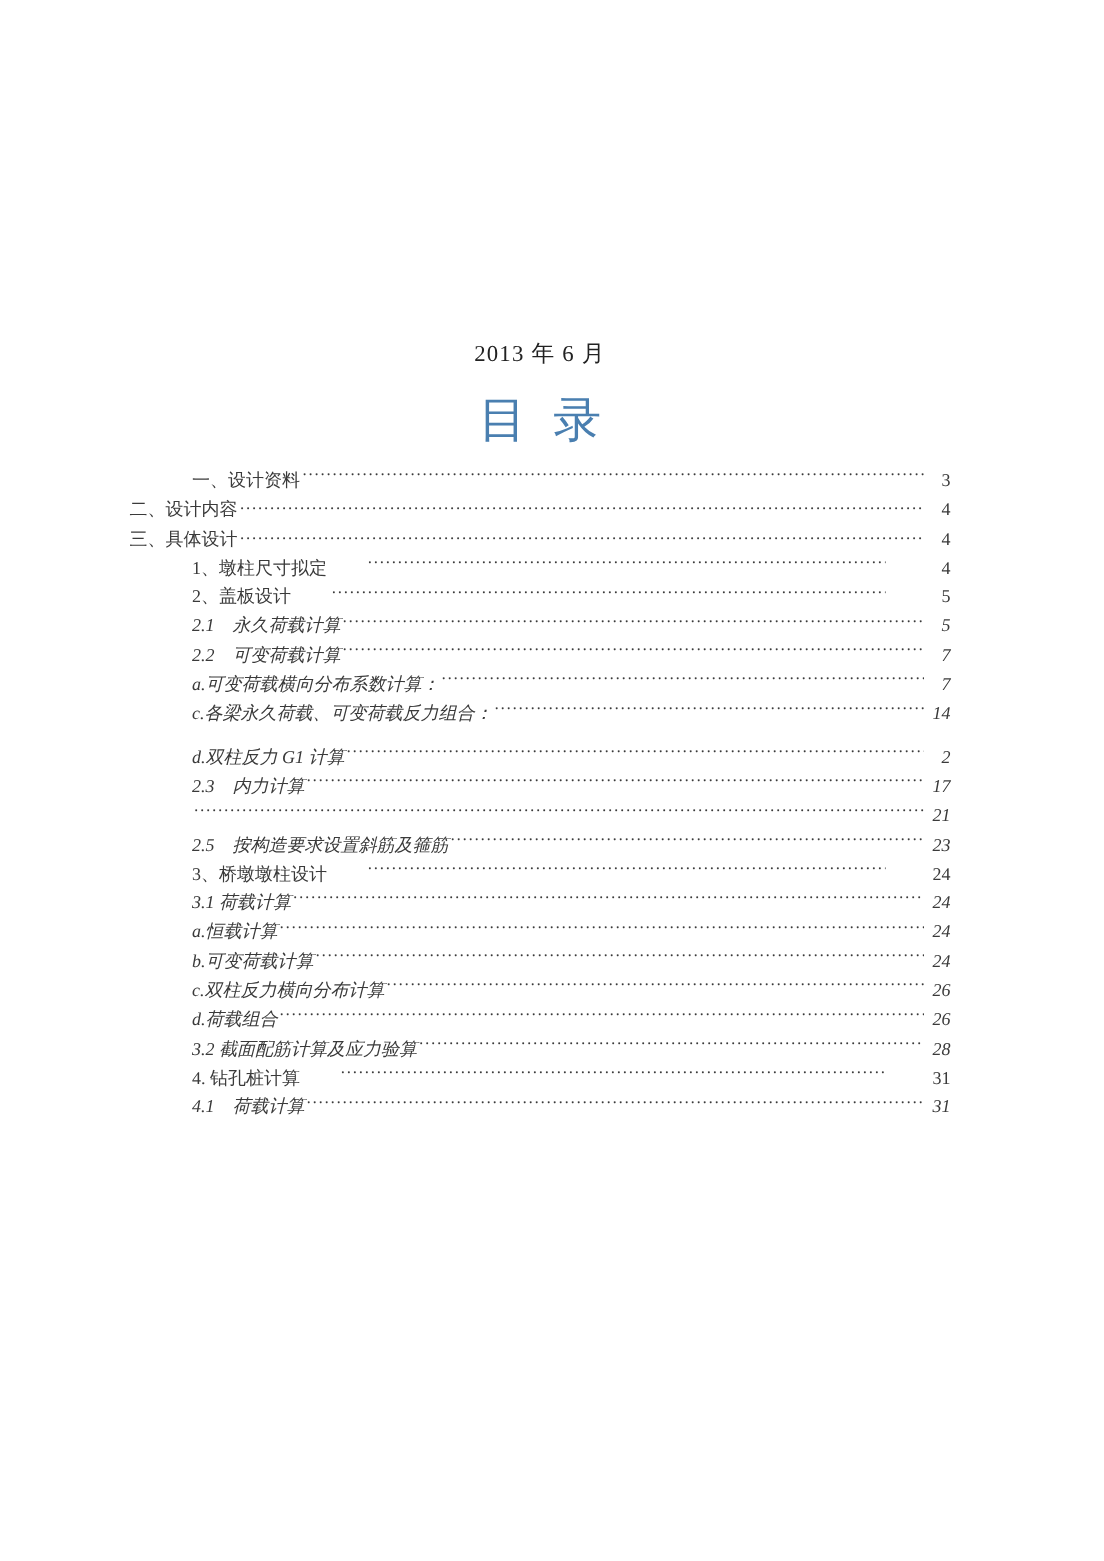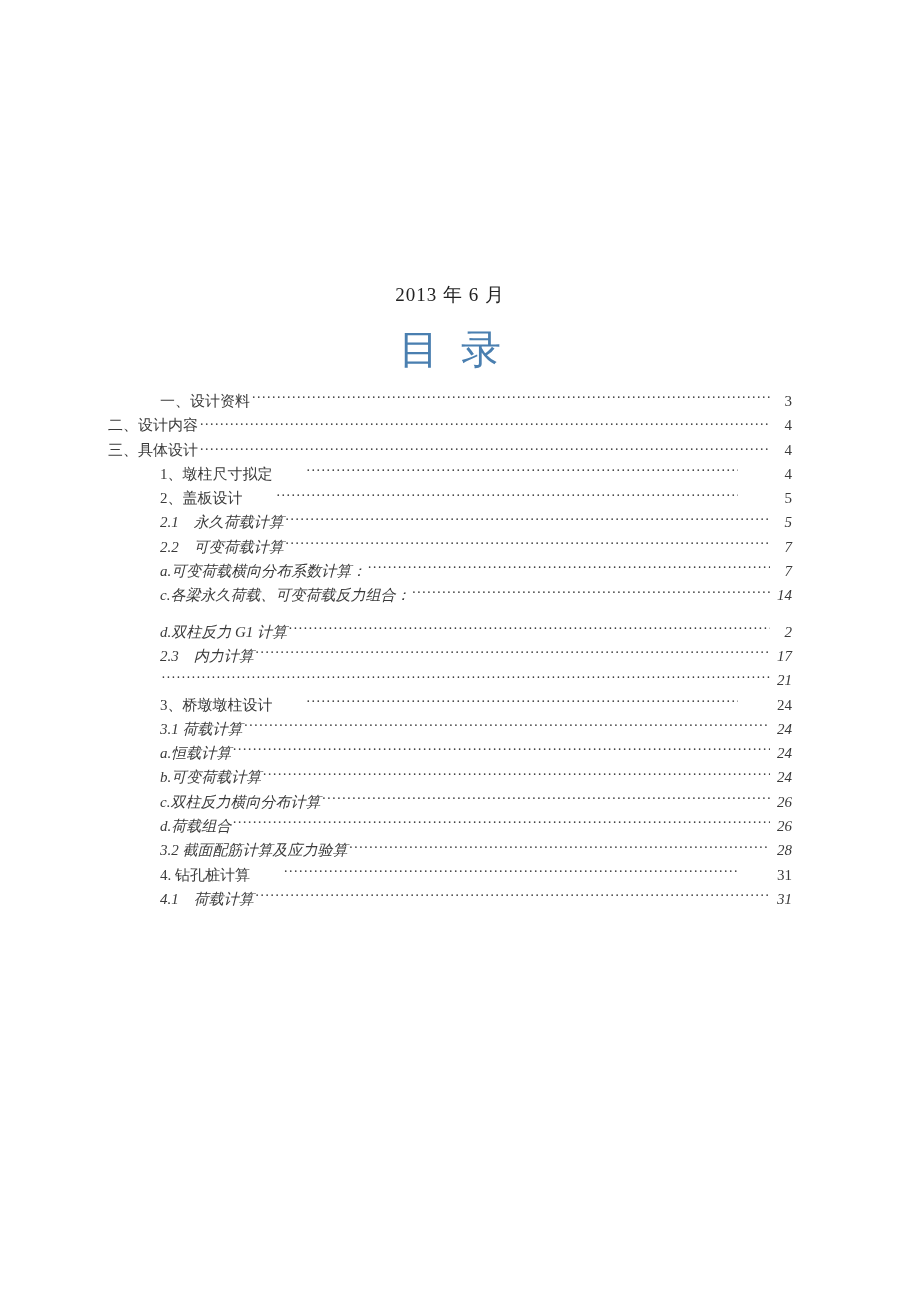--- a/index.html
+++ b/index.html
@@ -137,20 +137,25 @@
       </div>
       <div class="toc-row indent-2">
         <span class="toc-label">2.3　内力计算</span>
         <span class="toc-dots"></span>
         <span class="toc-page">17</span>
       </div>
       <div class="toc-row indent-2">
         <span class="toc-dots"></span>
         <span class="toc-page">21</span>
       </div>
+      <div class="toc-row indent-2">
+        <span class="toc-label">2.5　按构造要求设置斜筋及箍筋</span>
+        <span class="toc-dots"></span>
+        <span class="toc-page">23</span>
+      </div>
       <div class="toc-row indent-1">
         <span class="toc-label">3、桥墩墩柱设计</span>
         <span class="toc-dots"></span>
         <span class="toc-page">24</span>
       </div>
       <div class="toc-row indent-2">
         <span class="toc-label">3.1 荷载计算</span>
         <span class="toc-dots"></span>
         <span class="toc-page">24</span>
       </div>

